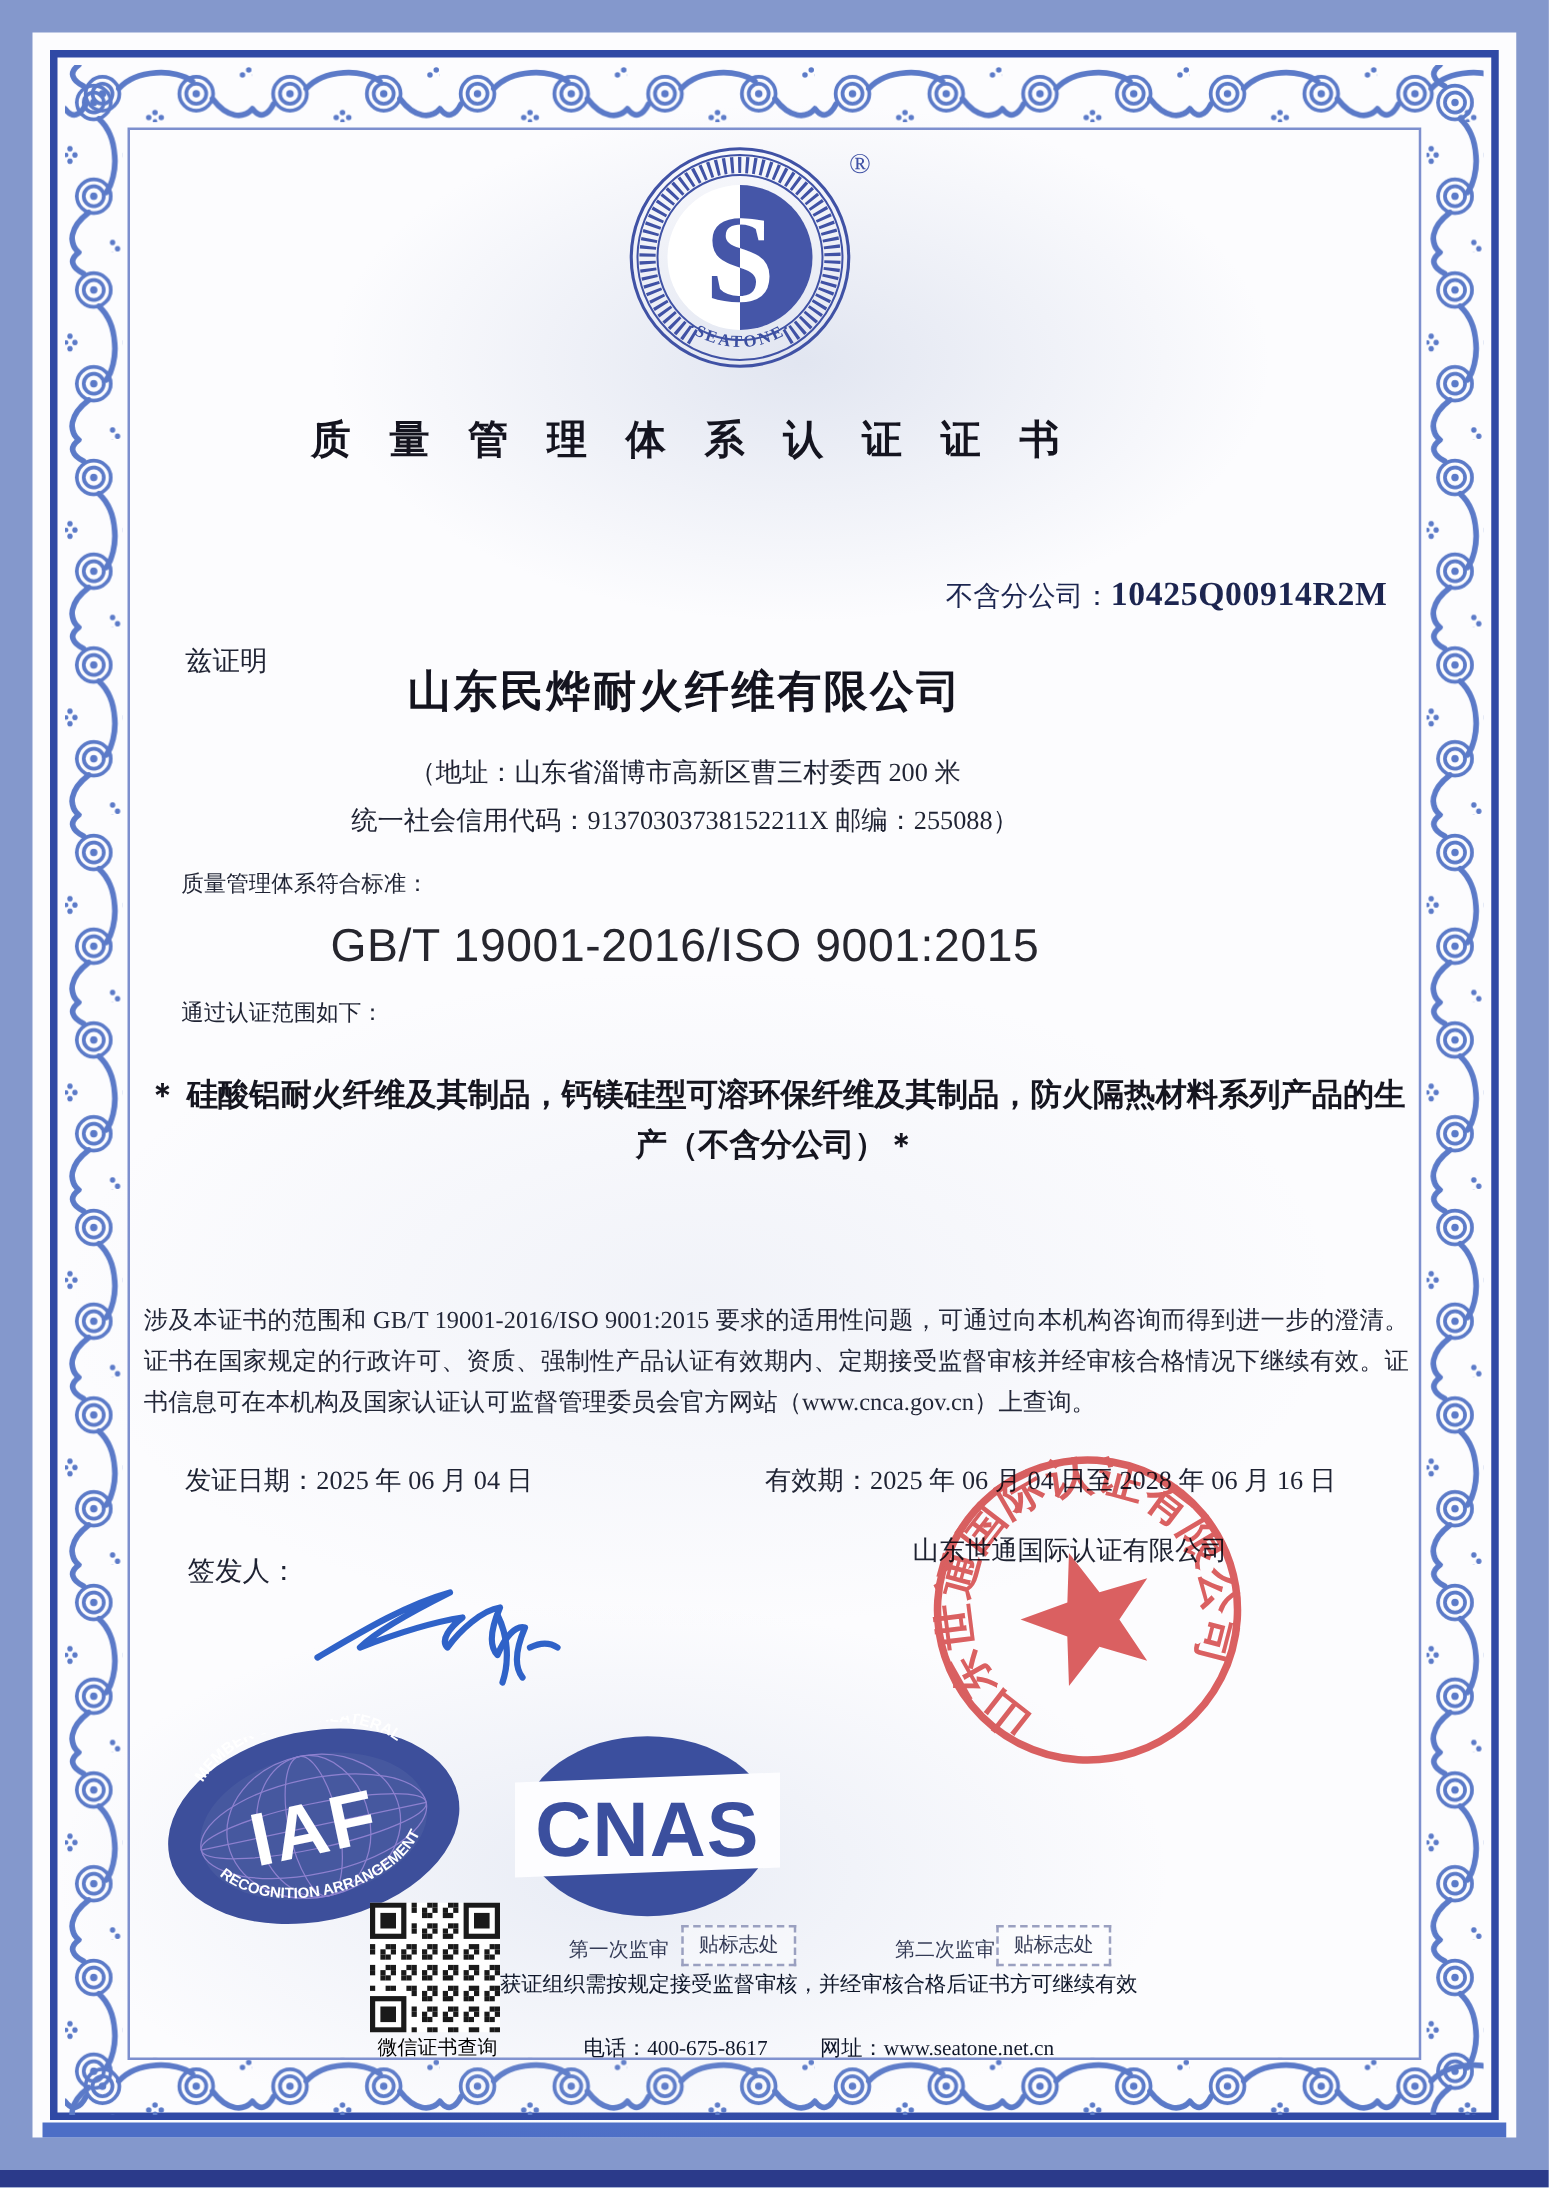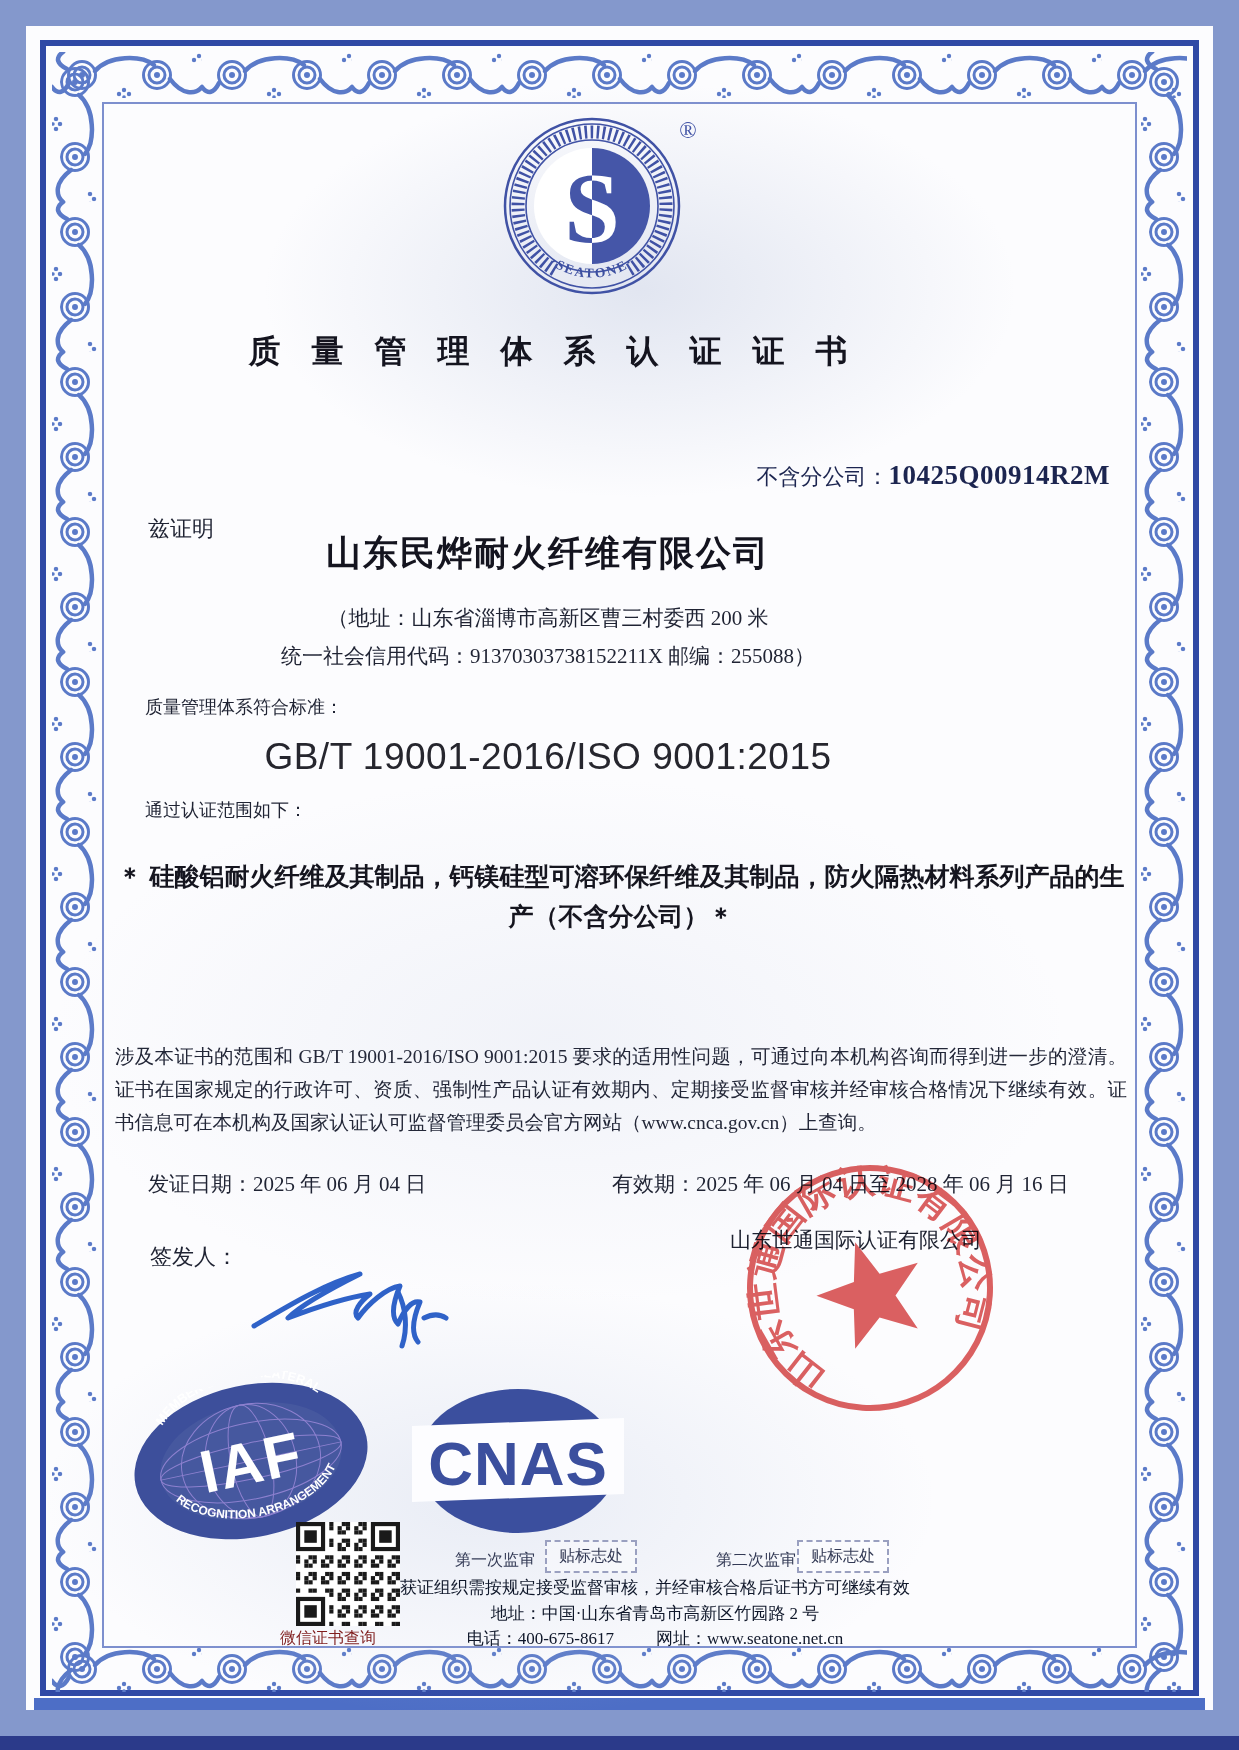--- a/index.html
+++ b/index.html
@@ -40,21 +40,21 @@
   .cnas-text .cn{font-size:24px;font-weight:bold;line-height:36px;letter-spacing:2px;}
   .cnas-text .en{font-size:21px;font-weight:bold;line-height:33px;letter-spacing:.3px;}
   
   .audit{font-size:16px;color:#333a55;}
   .a1{left:455px;top:1550px;} .a2{left:716px;top:1550px;}
   .stickbox{border:2px dashed #9aa0c0;padding:4px 12px;font-size:16px;color:#333a55;background:rgba(255,255,255,.4);}
   .b1{left:545px;top:1540px;} .b2{left:797px;top:1540px;}
   .fnote{left:240px;width:830px;text-align:center;font-size:17px;color:#0f172a;}
   .n1{top:1576px;} .n2{top:1602px;} .n3{top:1627px;}
   .gap{display:inline-block;width:42px;}
-  .qrcap{left:280px;top:1628px;width:140px;font-size:16px;color:#7f1d1d;}
+  .qrcap{left:280px;top:1628px;width:140px;text-align:center;font-size:16px;color:#000000;}
   .stamp-svg{left:740px;top:1158px;mix-blend-mode:multiply;opacity:.88;}
   .sig-svg{left:248px;top:1262px;}
   .iaf-svg{left:126px;top:1380px;transform:rotate(-12deg);}
 </style>
 </head>
 <body>
 
 <div class="page">
 
   <div class="abs mat"></div>
@@ -399,18 +399,17 @@
       </g>
   </svg>
   <div class="abs qrcap">微信证书查询</div>
 
   <span class="abs audit a1">第一次监审</span>
   <span class="abs stickbox b1">贴标志处</span>
   <span class="abs audit a2">第二次监审</span>
   <span class="abs stickbox b2">贴标志处</span>
 
   <div class="abs fnote n1">获证组织需按规定接受监督审核，并经审核合格后证书方可继续有效</div>
-  <div class="abs fnote n2">地址：中国·山东省青岛市高新区竹园路 2 号</div>
   <div class="abs fnote n3">
     <span>电话：</span><span>400-675-8617</span><span class="gap"></span><span>网址：</span><span>www.seatone.net.cn</span>
   </div>
 
 </div>
 
 </body></html>

